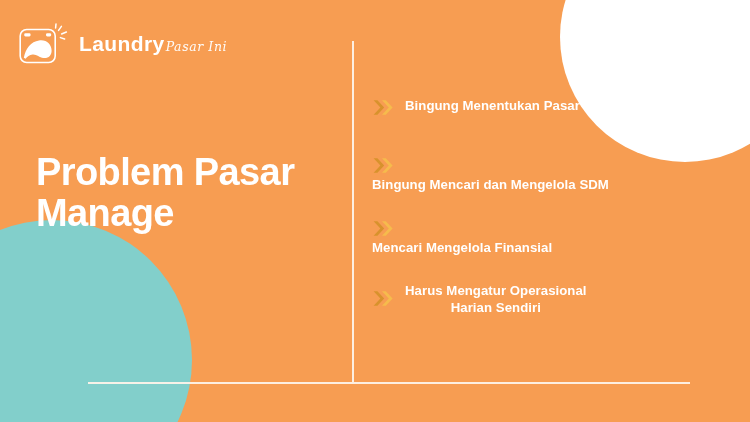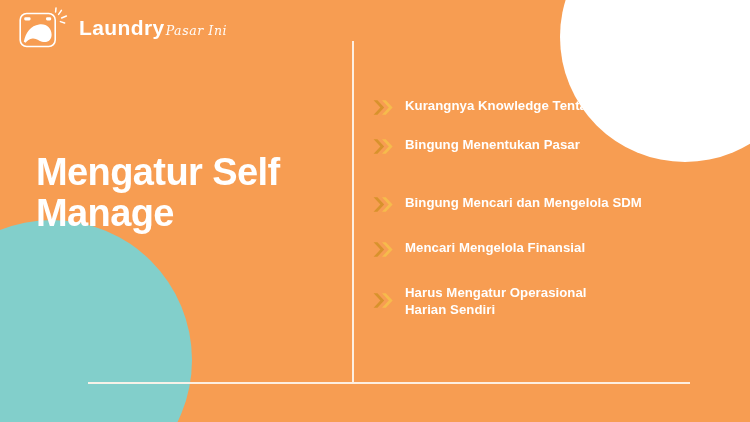--- a/index.html
+++ b/index.html
@@ -54,21 +54,21 @@
     width: 602px;
     height: 2px;
     background: #fdf3e9;
     opacity: .95;
   }
 
   
   .logo {
     position: absolute;
     left: 18px;
-    top: 4px;
+    top: 20px;
     display: flex;
     align-items: center;
     gap: 9px;
     height: 46px;
   }
   .logo-mark { width: 52px; height: 44px; display: block; flex: none; }
   .logo-wordmark {
     display: flex;
     align-items: baseline;
     color: #ffffff;
@@ -113,41 +113,41 @@
     width: 348px;
     list-style: none;
     margin: 0;
     padding: 0;
   }
   .bullet-item {
     display: flex;
     align-items: flex-start;
     margin-bottom: 18px;
   }
-  .bullet-item:last-child { margin-bottom: 5px; }
+  .bullet-item:last-child { margin-bottom: 5px; text-align: center; }
   .bullet-icon {
     flex: none;
     width: 24px;
     height: 19px;
     margin-right: 9px;
     margin-top: 2px;
     display: block;
   }
   .bullet-text {
     color: #ffffff;
     font-size: 13.2px;
     font-weight: 700;
     line-height: 1.32;
     letter-spacing: 0.05px;
     white-space: pre-line;
     padding-top: 1px;
   }
   
   .bullet-item.gap-lg { margin-bottom: 37px; }
-  .bullet-item.gap-xl { margin-bottom: 24px; }
+  .bullet-item.gap-xl { margin-bottom: 24px; flex-direction: column; }
 </style>
 </head>
 <body>
 
 <div id="slide">
 
   <div class="deco-circle-topright"></div>
   <div class="deco-circle-bottomleft"></div>
 
   <div class="vertical-rule"></div>
@@ -167,32 +167,25 @@
         <line x1="42.4" y1="16.6" x2="46.6" y2="18.0"></line>
         <line x1="37.6" y1="7.0" x2="38.0" y2="3.0"></line>
       </g>
     </svg>
     <div class="logo-wordmark">
       <span class="logo-word-main">Laundry</span>
       <span class="logo-word-sub">Pasar Ini</span>
     </div>
   </div>
 
-  <h1 class="headline">Mengatur Self
+  <h1 class="headline">Problem Pasar
 Manage</h1>
 
   <ul class="bullet-list">
 
-    <li class="bullet-item">
-      <svg class="bullet-icon" viewBox="0 0 24 19" aria-hidden="true">
-        <path d="M1.6 2.2 L8.4 9.5 L1.6 16.8 L5.4 16.8 L12.2 9.5 L5.4 2.2 Z" fill="#d8922c"></path>
-        <path d="M10.0 2.2 L16.8 9.5 L10.0 16.8 L13.8 16.8 L20.6 9.5 L13.8 2.2 Z" fill="#f6bb4c"></path>
-      </svg>
-      <span class="bullet-text">Kurangnya Knowledge Tentang Laundry</span>
-    </li>
 
     <li class="bullet-item gap-lg">
       <svg class="bullet-icon" viewBox="0 0 24 19" aria-hidden="true">
         <path d="M1.6 2.2 L8.4 9.5 L1.6 16.8 L5.4 16.8 L12.2 9.5 L5.4 2.2 Z" fill="#d8922c"></path>
         <path d="M10.0 2.2 L16.8 9.5 L10.0 16.8 L13.8 16.8 L20.6 9.5 L13.8 2.2 Z" fill="#f6bb4c"></path>
       </svg>
       <span class="bullet-text">Bingung Menentukan Pasar</span>
     </li>
 
     <li class="bullet-item gap-xl">

